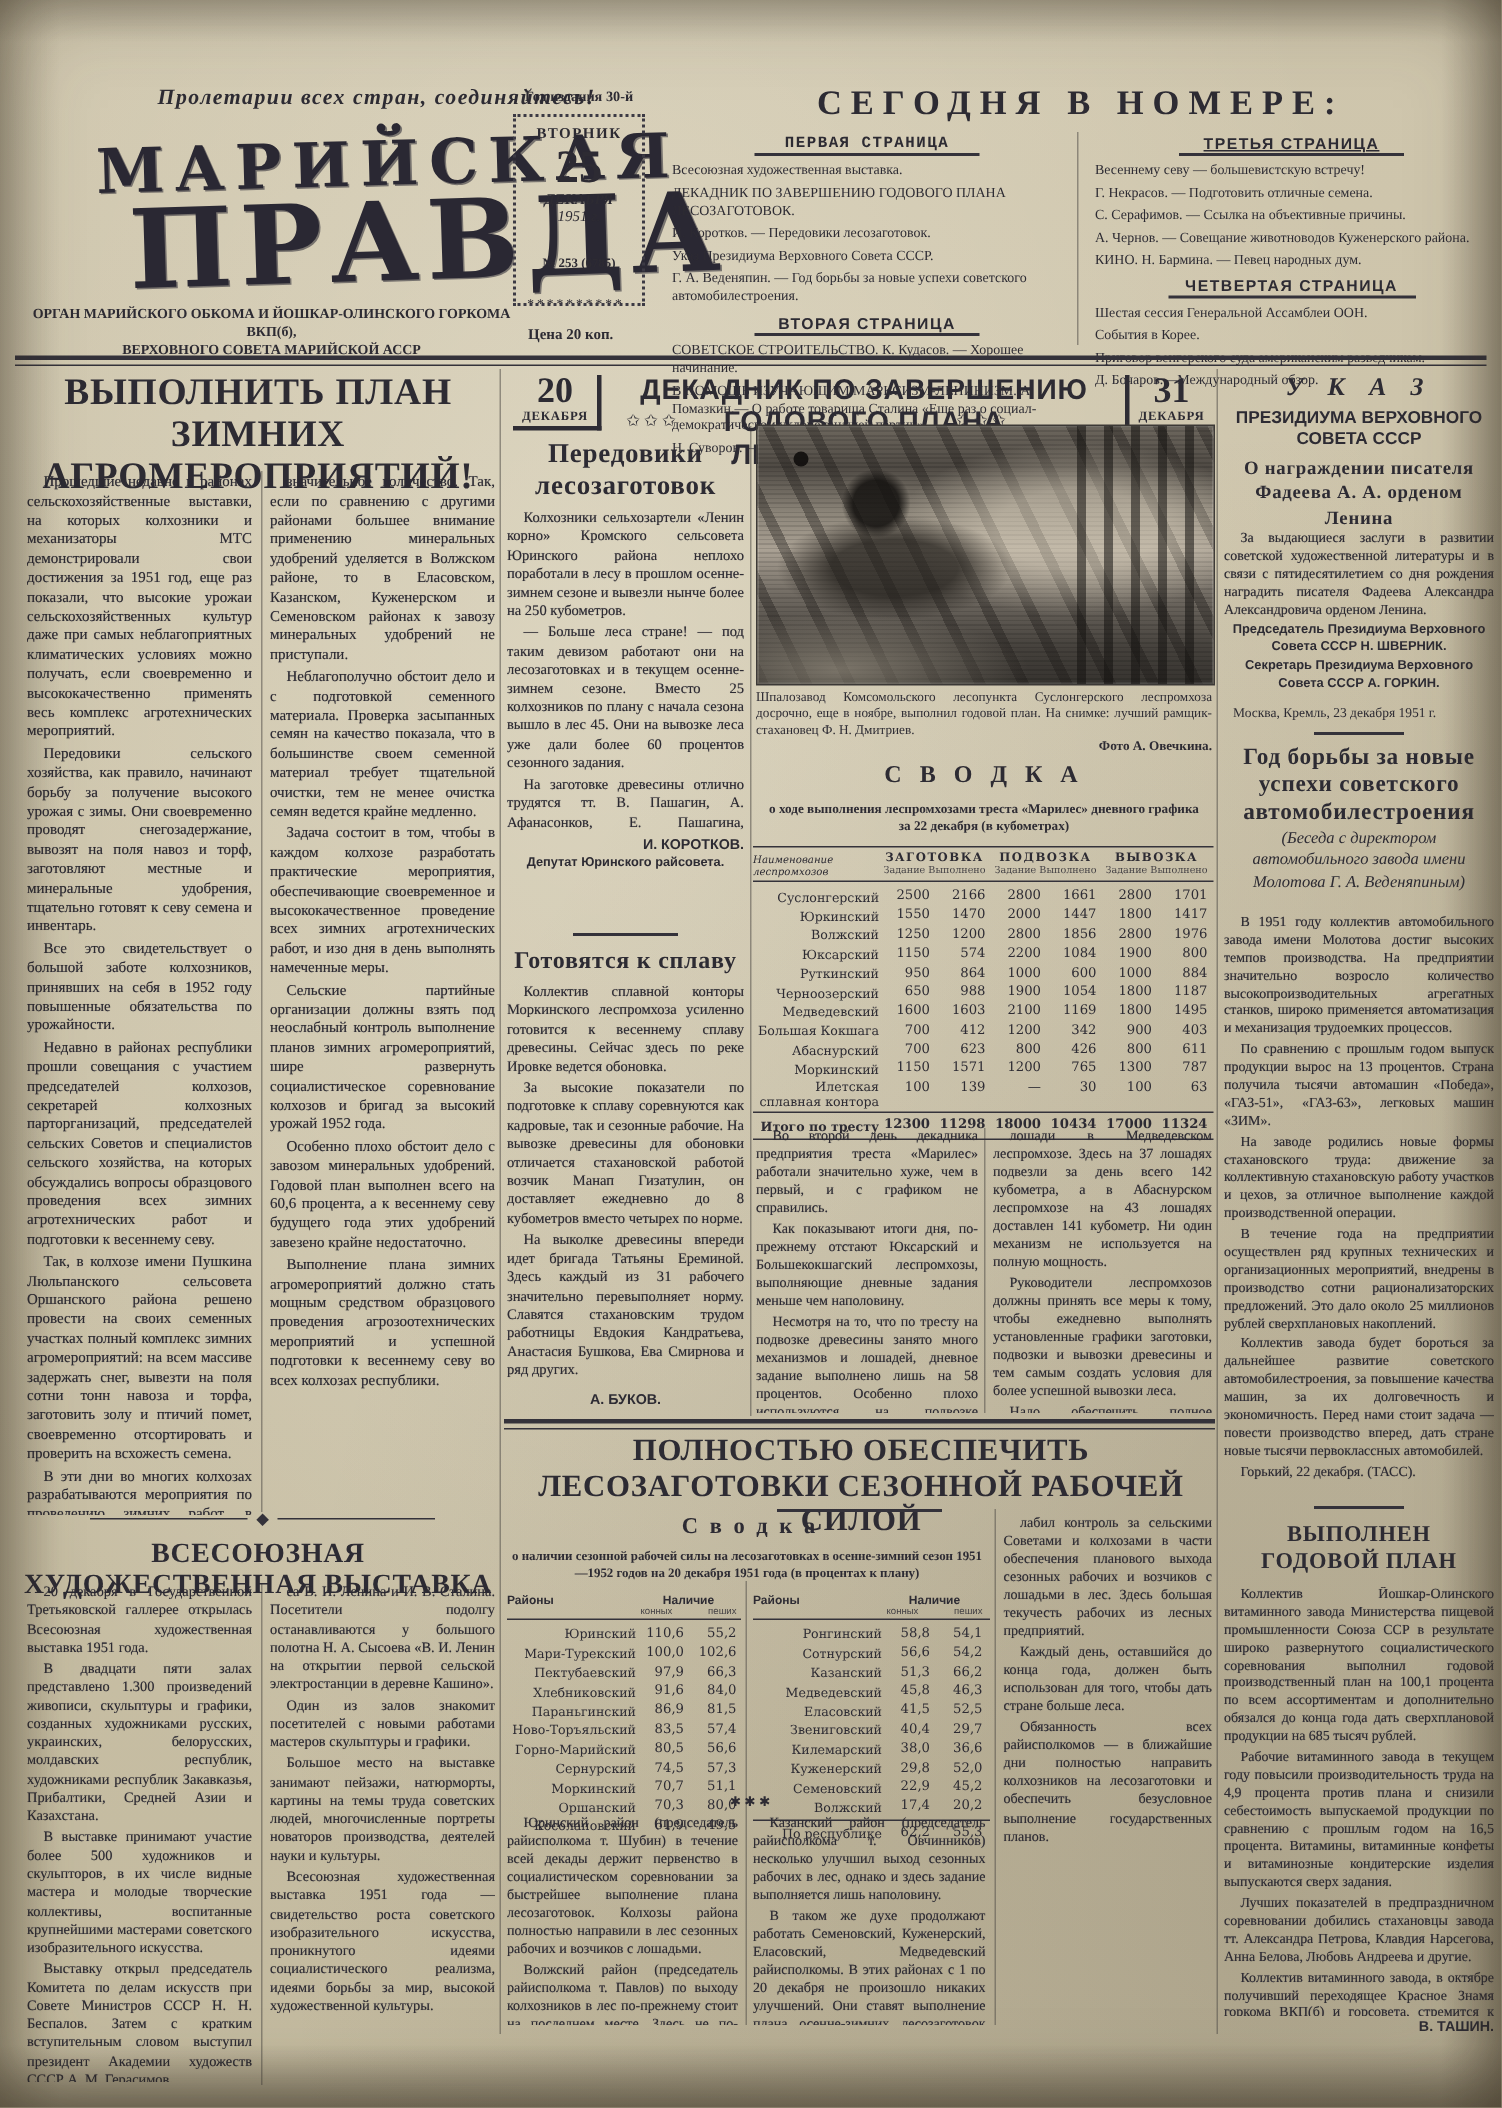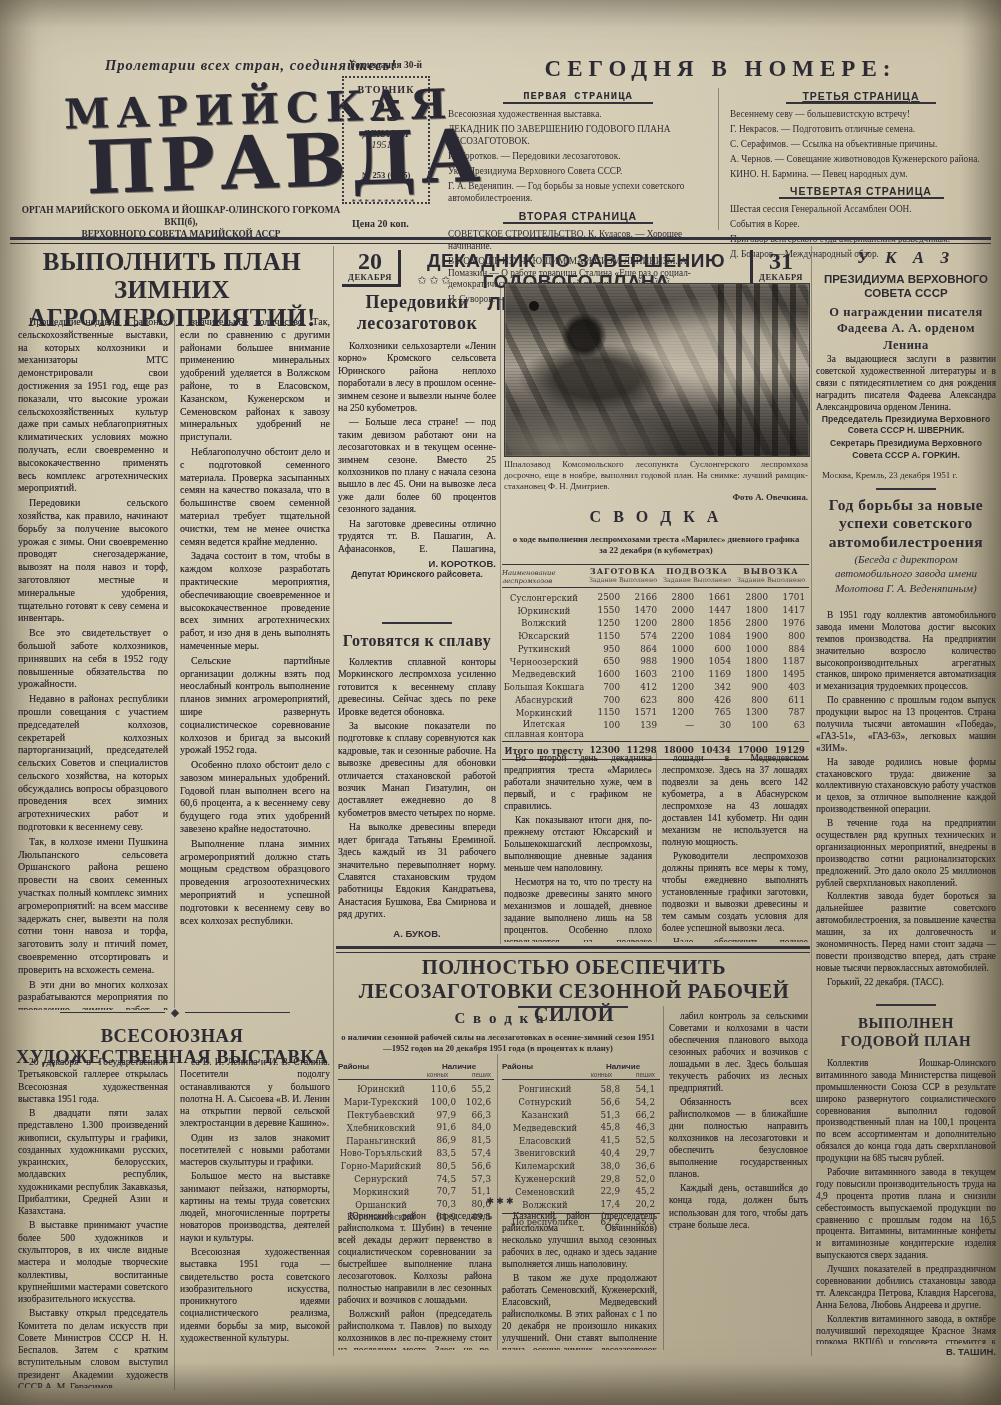--- a/index.html
+++ b/index.html
@@ -32,21 +32,21 @@
   .datebox{border:2px dotted #3c3a44;}
   
   .badge .d{font-size:24px;font-weight:bold;line-height:22px;}
   .badge .m{font-size:8.5px;font-weight:bold;letter-spacing:.5px;}
   
   .tbl{font-family:"DejaVu Serif",serif;}
   .trow{display:grid;}
   .t7 .trow{grid-template-columns:84px repeat(6,37px);}
   .t3 .trow{grid-template-columns:86px 35px 35px;}
   .tcell{font-size:8.8px;line-height:12.8px;text-align:right;padding-right:3px;}
-  .tname{text-align:center;font-size:8.4px;line-height:10px;align-self:center;padding-right:0;}
+  .tname{text-align:right;font-size:8.4px;line-height:10px;align-self:center;padding-right:0;}
   .sv-sub{display:flex;justify-content:space-between;font-size:6.4px;opacity:.85;padding:0 3px;}
   .gh{font-size:7.8px;font-weight:bold;letter-spacing:1px;text-align:center;}
   .photo{background:
       radial-gradient(circle at 26% 30%, rgba(20,18,16,.85) 0 6%, rgba(20,18,16,0) 9%),
       radial-gradient(ellipse at 30% 55%, rgba(35,32,28,.75) 0 14%, rgba(35,32,28,0) 26%),
       radial-gradient(ellipse at 70% 40%, rgba(220,210,190,.5) 0 18%, rgba(220,210,190,0) 40%),
       repeating-linear-gradient(64deg, rgba(25,22,20,.35) 0 7px, rgba(25,22,20,0) 7px 26px),
       repeating-linear-gradient(0deg, rgba(0,0,0,.12) 0 1px, rgba(0,0,0,0) 1px 3px),
       linear-gradient(180deg,#6d675e 0%,#4f4a44 16%,#8d867a 34%,#aaa194 48%,#6f6961 66%,#45413c 86%,#36332f 100%);
     border:1px solid #3c3936;box-shadow:0 0 0 1px rgba(255,255,255,.15) inset;}
@@ -328,21 +328,21 @@
         </div>
       </div>
     <div class="t7" style="border-top:1px solid #34323a;border-bottom:1.5px solid #34323a;padding:2px 0;font-weight:bold;">
         <div class="trow">
           <span class="tcell tname">Итого по тресту</span>
           <span class="tcell">12300</span>
           <span class="tcell">11298</span>
           <span class="tcell">18000</span>
           <span class="tcell">10434</span>
           <span class="tcell">17000</span>
-          <span class="tcell">19129</span>
+          <span class="tcell">11324</span>
         </div>
       </div>
   </div>
   <div class="abs body-col just" style="left:504px;top:752px;width:148px;height:190px;font-size:9.4px;">
       <p>Во второй день декадника предприятия треста «Марилес» работали значительно хуже, чем в первый, и с графиком не справились.</p>
       <p>Как показывают итоги дня, по-прежнему отстают Юксарский и Большекокшагский леспромхозы, выполняющие дневные задания меньше чем наполовину.</p>
       <p>Несмотря на то, что по тресту на подвозке древесины занято много механизмов и лошадей, дневное задание выполнено лишь на 58 процентов. Особенно плохо используются на подвозке древесины колхозные</p>
     </div>
   <div class="abs body-col just" style="left:662px;top:752px;width:146px;height:190px;font-size:9.4px;">
       <p>лошади в Медведевском леспромхозе. Здесь на 37 лошадях подвезли за день всего 142 кубометра, а в Абаснурском леспромхозе на 43 лошадях доставлен 141 кубометр. Ни один механизм не используется на полную мощность.</p>
@@ -502,22 +502,22 @@
   <div class="abs body-col just" style="left:338px;top:1210px;width:154px;height:140px;font-size:9.4px;">
       <p>Юринский район (председатель райисполкома т. Шубин) в течение всей декады держит первенство в социалистическом соревновании за быстрейшее выполнение плана лесозаготовок. Колхозы района полностью направили в лес сезонных рабочих и возчиков с лошадьми.</p>
       <p>Волжский район (председатель райисполкома т. Павлов) по выходу колхозников в лес по-прежнему стоит на последнем месте. Здесь не по-государственному относятся к выполнению плана лесозаготовок.</p>
     </div>
   <div class="abs body-col just" style="left:502px;top:1210px;width:155px;height:140px;font-size:9.4px;">
       <p>Казанский район (председатель райисполкома т. Овчинников) несколько улучшил выход сезонных рабочих в лес, однако и здесь задание выполняется лишь наполовину.</p>
       <p>В таком же духе продолжают работать Семеновский, Куженерский, Еласовский, Медведевский райисполкомы. В этих районах с 1 по 20 декабря не произошло никаких улучшений. Они ставят выполнение плана осенне-зимних лесозаготовок под угрозу срыва.</p>
     </div>
   <div class="abs body-col just" style="left:669px;top:1010px;width:139px;height:338px;font-size:9.4px;">
       <p>лабил контроль за сельскими Советами и колхозами в части обеспечения планового выхода сезонных рабочих и возчиков с лошадьми в лес. Здесь большая текучесть рабочих из лесных предприятий.</p>
+      <p>Каждый день, оставшийся до конца года, должен быть использован для того, чтобы дать стране больше леса.</p>
       <p>Обязанность всех райисполкомов — в ближайшие дни полностью направить колхозников на лесозаготовки и обеспечить безусловное выполнение государственных планов.</p>
-      <p>Каждый день, оставшийся до конца года, должен быть использован для того, чтобы дать стране больше леса.</p>
     </div>
 
   <div class="abs ctr headline" style="left:816px;top:248px;width:180px;font-size:17px;font-style:italic;letter-spacing:6px;">У К А З</div>
   <div class="abs ctr sans" style="left:816px;top:272px;width:180px;font-size:11.5px;font-weight:bold;line-height:1.25;">
     <div>ПРЕЗИДИУМА ВЕРХОВНОГО</div>
     <div>СОВЕТА СССР</div>
   </div>
   <div class="abs ctr headline" style="left:822px;top:304px;width:168px;font-size:12.5px;line-height:1.3;">О награждении писателя Фадеева А. А. орденом Ленина</div>
   <div class="abs body-col just" style="left:816px;top:354px;width:180px;height:58px;font-size:9.3px;">
       <p>За выдающиеся заслуги в развитии советской художественной литературы и в связи с пятидесятилетием со дня рождения наградить писателя Фадеева Александра Александровича орденом Ленина.</p>

